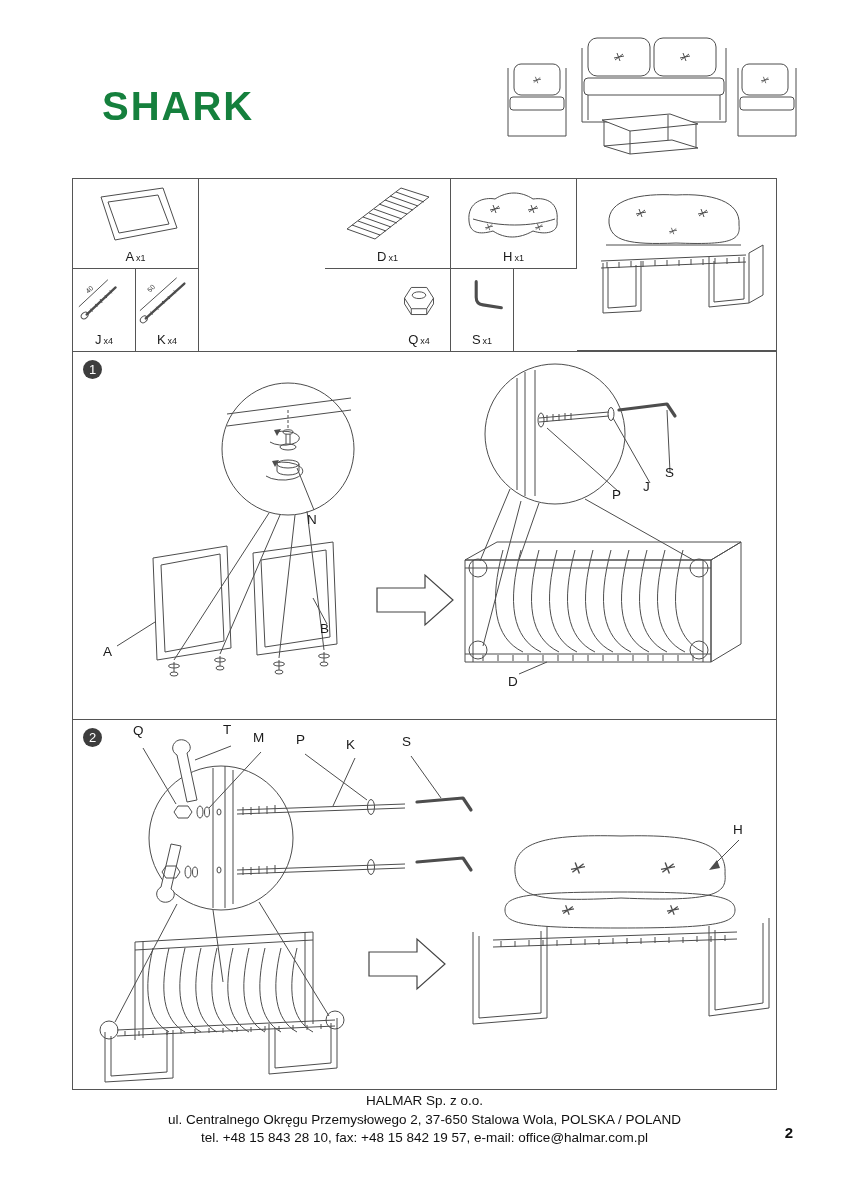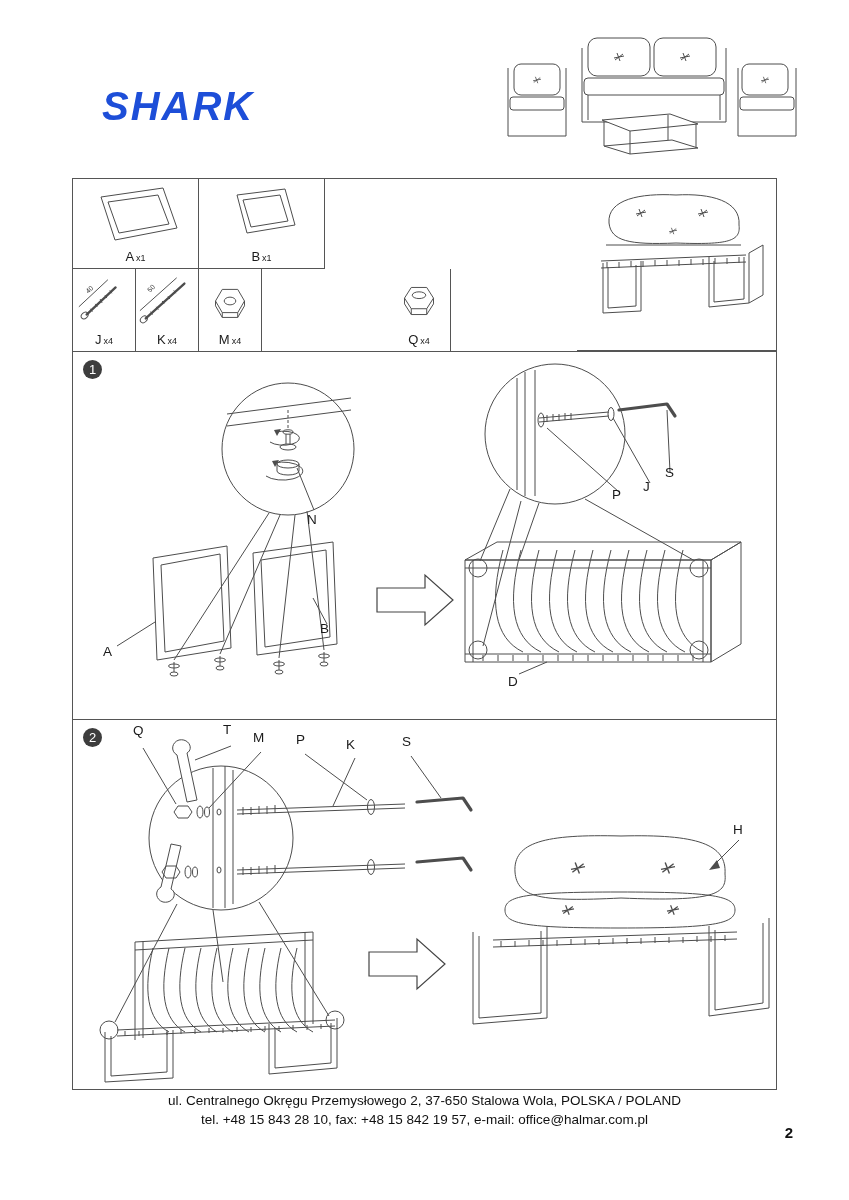--- a/index.html
+++ b/index.html
@@ -1,19 +1,19 @@
 <!DOCTYPE html>
 <html><head>
 <meta charset="utf-8">
 <style>
   html,body{margin:0;padding:0;background:#e8e8e8;}
   .page{position:relative;width:849px;height:1200px;background:#fff;margin:0 auto;
         font-family:"Liberation Sans",sans-serif;overflow:hidden;}
   .title{position:absolute;left:102px;top:84px;font-size:40px;font-weight:bold;
-         letter-spacing:2px;color:#1d4ed8;font-style:italic;}
+         letter-spacing:2px;color:#15803d;}
   .hero{position:absolute;left:502px;top:24px;}
   
   .ptable{position:absolute;left:72px;top:178px;width:705px;height:174px;
           display:grid;grid-template-columns:repeat(8,1fr) 199px;
           grid-template-rows:90px 1fr;border:1px solid #555;box-sizing:border-box;background:#fff;}
   .cell{position:relative;border-right:1px solid #555;border-bottom:1px solid #555;
         display:flex;align-items:flex-start;justify-content:center;box-sizing:border-box;padding-top:4px;}
   .cell.noB{border-bottom:none;}
   .cell.noR{border-right:none;}
   .plab{position:absolute;bottom:3px;left:0;width:100%;text-align:center;color:#1a1a1a;}
@@ -92,29 +92,40 @@
   <div class="ptable">
 
     <div class="cell" style="grid-column:1/3;grid-row:1">
       <svg class="la" width="118" height="62" viewBox="0 0 118 62">
         <path d="M24,14 L86,5 L100,45 L38,57 Z"></path>
           <path d="M31,19 L81,12 L92,41 L42,50 Z"></path>
       </svg>
       <div class="plab"><span class="pl">A</span><span class="pq">x1</span></div>
     </div>
 
-    <div class="cell" style="grid-column:3/5;grid-row:1">
+
+    <div class="cell" style="grid-column:5/7;grid-row:1">
       <svg class="la" width="118" height="62" viewBox="0 0 118 62">
-        <path d="M34,12 L82,6 L92,42 L44,50 Z"></path>
-          <path d="M40,17 L77,12 L85,38 L48,44 Z"></path>
-      </svg>
-      <div class="plab"><span class="pl">B</span><span class="pq">x1</span></div>
-    </div>
-
-
+        <path d="M18,46 L72,5 L100,14 L46,56 Z"></path>
+        <path d="M23,42 L51,52 M29,38 L57,48 M34,34 L62,44 M40,30 L68,40 M45,26 L73,36 M50,21 L78,31 M56,17 L84,27 M61,13 L89,23 M67,9 L95,19"></path>
+      </svg>
+      <div class="plab"><span class="pl">D</span><span class="pq">x1</span></div>
+    </div>
+
+    <div class="cell" style="grid-column:7/9;grid-row:1">
+      <svg class="la" width="118" height="62" viewBox="0 0 118 62">
+        <path d="M14,38 C12,18 30,14 40,16 C52,8 66,8 78,16 C92,14 104,20 102,38 C104,50 90,52 78,48 C64,56 50,56 38,48 C24,52 15,50 14,38 Z"></path>
+        <path d="M18,36 C45,44 75,44 100,36"></path>
+        <use href="#st" transform="translate(40,26)"></use>
+          <use href="#st" transform="translate(78,26)"></use>
+        <use href="#st" transform="translate(34,44) scale(0.8)"></use>
+          <use href="#st" transform="translate(84,44) scale(0.8)"></use>
+      </svg>
+      <div class="plab"><span class="pl">H</span><span class="pq">x1</span></div>
+    </div>
 
     <div class="cell noR" style="grid-column:9;grid-row:1/3">
       <svg class="la" width="192" height="168" viewBox="0 0 192 168">
         <path d="M28,40 C26,16 60,10 95,12 C130,10 160,18 158,42 C160,58 148,62 95,60 C48,62 30,58 28,40 Z"></path>
         <use href="#st" transform="translate(60,30)"></use>
           <use href="#st" transform="translate(122,30)"></use>
         <use href="#st" transform="translate(92,48) scale(0.8)"></use>
         <path d="M25,62 L160,62"></path>
         <path d="M20,78 L165,72 M20,85 L165,79"></path>
         <path d="M26,79 L26,85 M38,79 L38,85 M50,78 L50,84 M62,78 L62,84 M74,77 L74,83 M86,77 L86,83 M98,77 L98,83 M110,76 L110,82 M122,76 L122,82 M134,75 L134,81 M146,75 L146,81 M158,74 L158,80"></path>
@@ -141,40 +152,38 @@
       <svg class="la" width="58" height="56" viewBox="0 0 60 52">
         <path d="M2,36 L40,2"></path>
         <text x="12" y="16" font-size="7" transform="rotate(-43 14 16)">50</text>
         <path class="shaft" d="M8,44 L48,8"></path>
         <ellipse cx="6" cy="45" rx="4" ry="3" transform="rotate(-43 6 45)"></ellipse>
         <path d="M13,37 L15,40 M19,32 L21,35 M25,26 L27,29 M31,21 L33,24 M37,15 L39,18"></path>
       </svg>
       <div class="plab"><span class="pl">K</span><span class="pq">x4</span></div>
     </div>
 
-    <div class="cell noB" style="grid-column:3;grid-row:2">
-      <svg class="la" width="58" height="56" viewBox="0 0 60 52">
-        <polygon points="22,14 38,14 45,26 38,38 22,38 15,26"></polygon>
-        <path d="M15,26 L15,31 L22,43 M45,26 L45,31 L38,43 M22,43 L38,43 M22,38 L22,43 M38,38 L38,43"></path>
-        <ellipse cx="30" cy="26" rx="6" ry="4"></ellipse>
-      </svg>
-      <div class="plab"><span class="pl">M</span><span class="pq">x4</span></div>
-    </div>
 
 
 
     <div class="cell noB" style="grid-column:6;grid-row:2">
       <svg class="la" width="58" height="56" viewBox="0 0 60 52">
         <polygon points="22,12 38,12 45,23 38,34 22,34 15,23"></polygon>
         <path d="M15,23 L15,29 L22,40 L38,40 L45,29 L45,23 M22,34 L22,40 M38,34 L38,40"></path>
         <ellipse cx="30" cy="20" rx="7" ry="3.5"></ellipse>
       </svg>
       <div class="plab"><span class="pl">Q</span><span class="pq">x4</span></div>
     </div>
 
+    <div class="cell noB" style="grid-column:7;grid-row:2">
+      <svg class="la" width="58" height="56" viewBox="0 0 60 52">
+        <path class="thk" d="M24,6 L24,22 Q24,29 31,30 L50,33"></path>
+      </svg>
+      <div class="plab"><span class="pl">S</span><span class="pq">x1</span></div>
+    </div>
 
   </div>
 
   <div class="step" id="step1">
     <div class="badge">1</div>
     <svg class="la stepsvg" width="703" height="367" viewBox="0 0 703 367">
 
       <circle cx="215" cy="97" r="66"></circle>
       <path d="M154,62 L278,46 M154,74 L278,58"></path>
       <path class="dash" d="M215,58 L215,78"></path>
@@ -336,18 +345,19 @@
     <span class="lbl" style="left:60px;top:3px">Q</span>
     <span class="lbl" style="left:150px;top:2px">T</span>
     <span class="lbl" style="left:180px;top:10px">M</span>
     <span class="lbl" style="left:223px;top:12px">P</span>
     <span class="lbl" style="left:273px;top:17px">K</span>
     <span class="lbl" style="left:329px;top:14px">S</span>
     <span class="lbl" style="left:660px;top:102px">H</span>
   </div>
 
   <div class="footer">
+    <div>HALMAR Sp. z o.o.</div>
     <div>ul. Centralnego Okręgu Przemysłowego 2, 37-650 Stalowa Wola, POLSKA / POLAND</div>
     <div>tel. +48 15 843 28 10, fax: +48 15 842 19 57, e-mail: office@halmar.com.pl</div>
   </div>
   <div class="pagenum">2</div>
 
 </div>
 
 </body></html>

